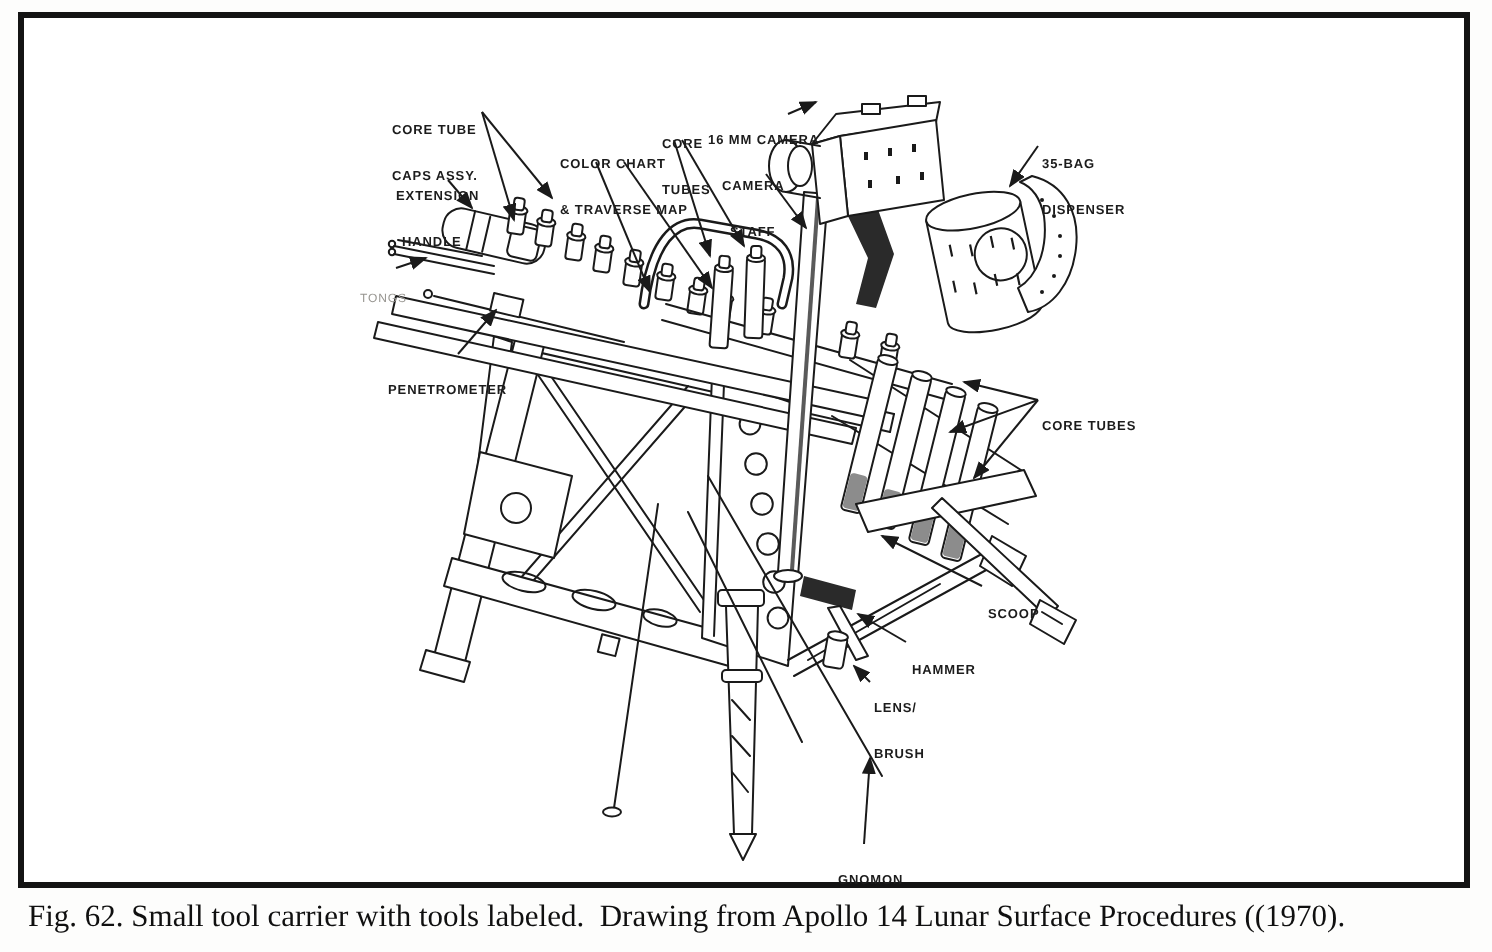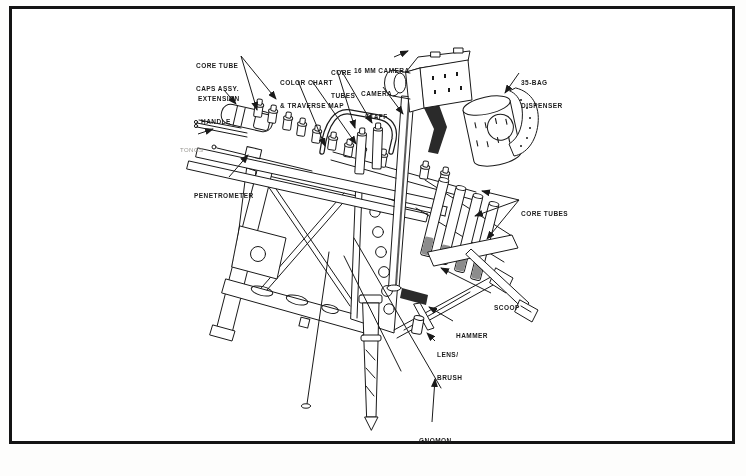--- a/index.html
+++ b/index.html
@@ -284,13 +284,14 @@
     <div>HAMMER</div>
   </div>
   <div class="lbl" style="left:437px;top:336px">
     <div>LENS/</div>
     <div>BRUSH</div>
   </div>
   <div class="lbl" style="left:419px;top:422px">
     <div>GNOMON</div>
   </div>
 
+  <div id="caption">Fig. 62. Small tool carrier with tools labeled.  Drawing from Apollo 14 Lunar Surface Procedures ((1970).</div>
 </div>
 
 </body></html>

